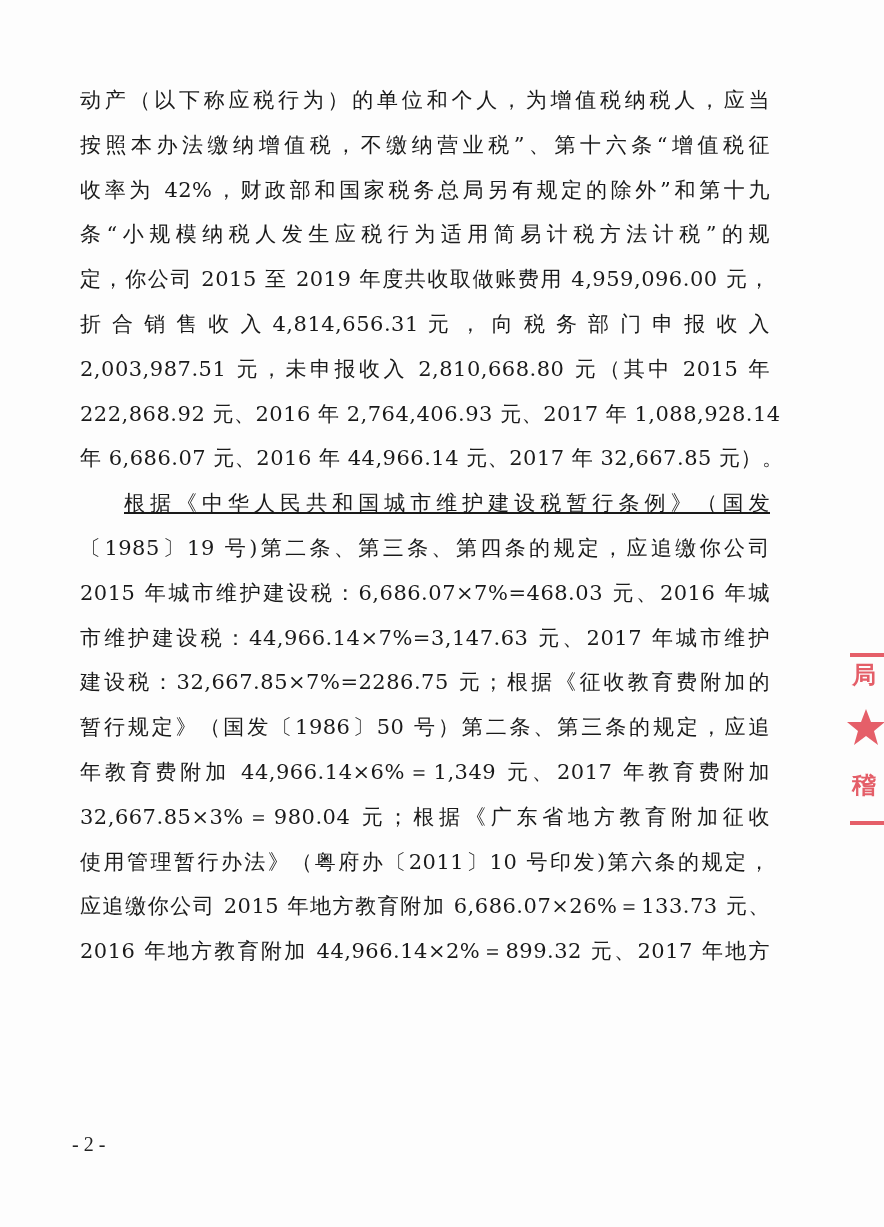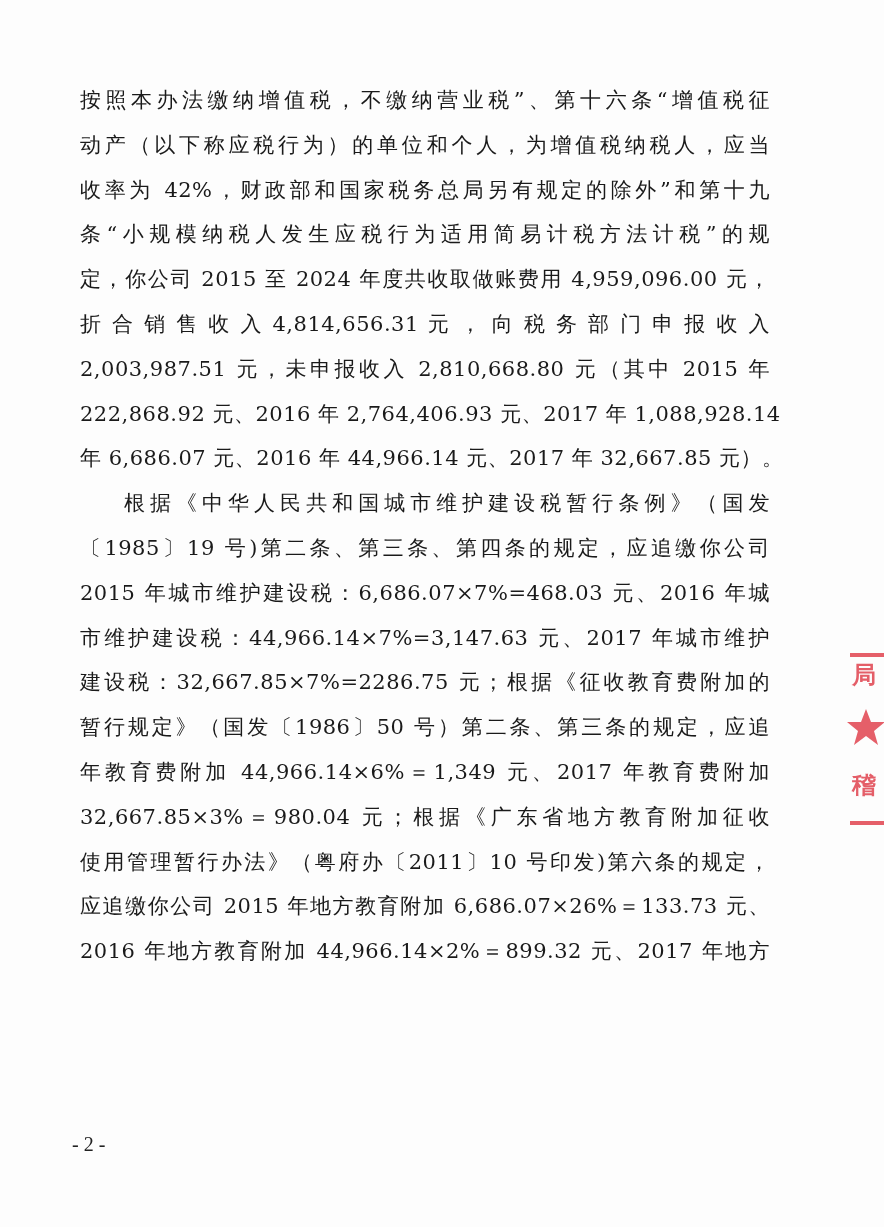--- a/index.html
+++ b/index.html
@@ -34,20 +34,21 @@
       white-space: nowrap;
       text-align: justify;
       text-align-last: justify;
       letter-spacing: 0.5px;
     }
     .line.last {
       text-align-last: left;
     }
     .line.indent {
       padding-left: 44px;
+      text-decoration: underline;
     }
     .page-number {
       position: absolute;
       left: 72px;
       top: 1133px;
       font-size: 20px;
       font-family: "Liberation Serif", serif;
       color: #222;
     }
     .seal {
@@ -85,25 +86,25 @@
       width: 40px;
       height: 40px;
     }
   </style>
 </head>
 <body>
 
 <div class="page">
 
   <div class="body-text">
+    <div class="line">动产（以下称应税行为）的单位和个人，为增值税纳税人，应当</div>
     <div class="line">按照本办法缴纳增值税，不缴纳营业税”、第十六条“增值税征</div>
-    <div class="line">动产（以下称应税行为）的单位和个人，为增值税纳税人，应当</div>
     <div class="line">收率为 42%，财政部和国家税务总局另有规定的除外”和第十九</div>
     <div class="line">条“小规模纳税人发生应税行为适用简易计税方法计税”的规</div>
-    <div class="line">定，你公司 2015 至 2024 年度共收取做账费用 4,959,096.00 元，</div>
+    <div class="line">定，你公司 2015 至 2019 年度共收取做账费用 4,959,096.00 元，</div>
     <div class="line">折 合 销 售 收 入  4,814,656.31  元 ， 向 税 务 部 门 申 报 收 入</div>
     <div class="line">2,003,987.51 元，未申报收入 2,810,668.80 元（其中 2015 年</div>
     <div class="line">222,868.92 元、2016 年 2,764,406.93 元、2017 年 1,088,928.14</div>
     <div class="line last">年 6,686.07 元、2016 年 44,966.14 元、2017 年 32,667.85 元）。</div>
     <div class="line indent">根据《中华人民共和国城市维护建设税暂行条例》（国发</div>
     <div class="line">〔1985〕19 号)第二条、第三条、第四条的规定，应追缴你公司</div>
     <div class="line">2015 年城市维护建设税：6,686.07×7%=468.03 元、2016 年城</div>
     <div class="line">市维护建设税：44,966.14×7%=3,147.63 元、2017 年城市维护</div>
     <div class="line">建设税：32,667.85×7%=2286.75 元；根据《征收教育费附加的</div>
     <div class="line">暂行规定》（国发〔1986〕50 号）第二条、第三条的规定，应追</div>

